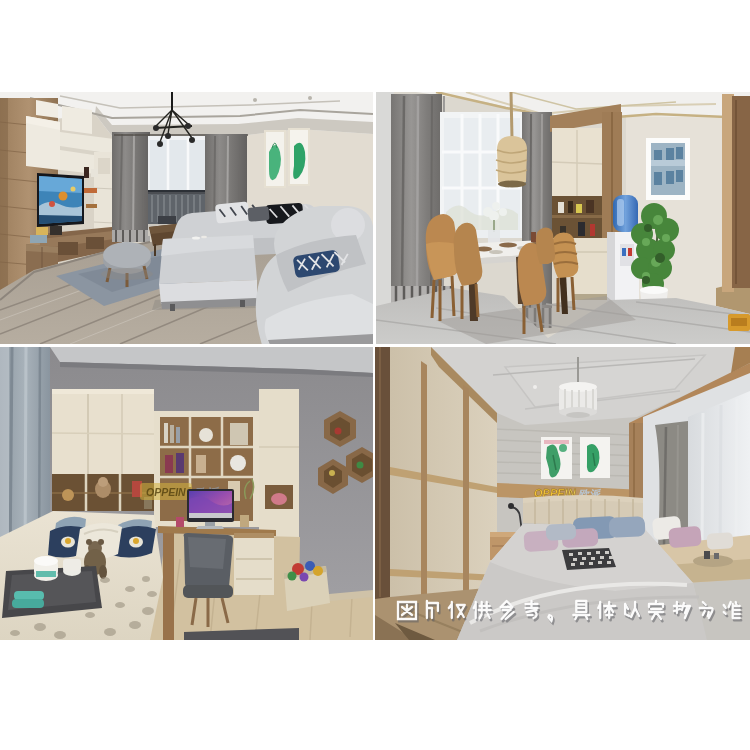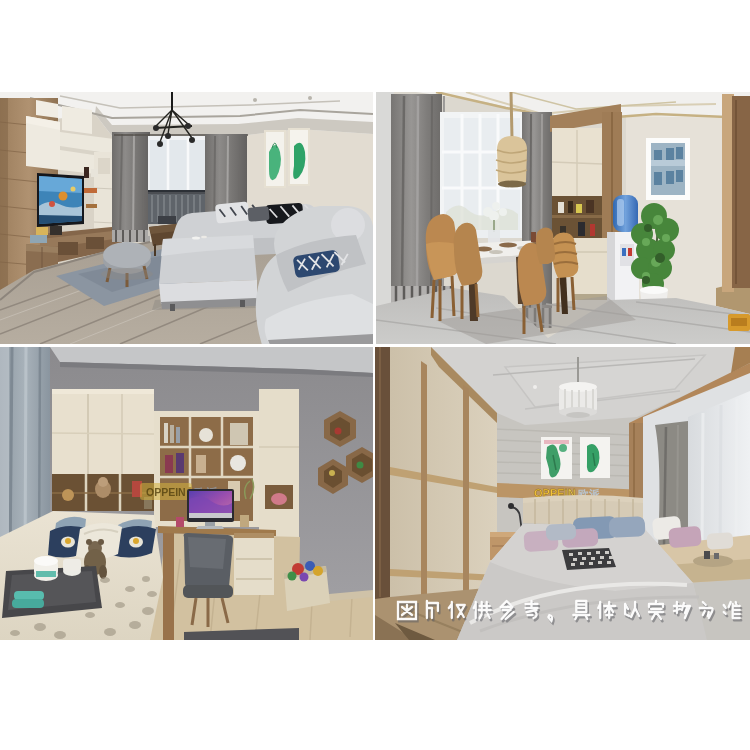--- a/index.html
+++ b/index.html
@@ -1,16 +1,16 @@
 <!DOCTYPE html>
 <html><head>
 <meta charset="utf-8">
 <style>
 html,body{margin:0;padding:0;background:#fff;}
-#page{position:relative;width:750px;height:750px;background:#fff;overflow:hidden;font-family:"Liberation Sans",sans-serif;}
+#page{position:relative;width:750px;height:750px;background:#fff;overflow:hidden;font-family:"Liberation Sans",sans-serif;font-style:italic;}
 .q{position:absolute;display:block;}
 
 </style>
 </head>
 <body>
 <div id="page">
 
 <svg class="q" style="left:0px;top:92px" width="373" height="252" viewBox="0 0 373 252">
 <defs>
 <linearGradient id="tlwood" x1="0" y1="0" x2="1" y2="0">

